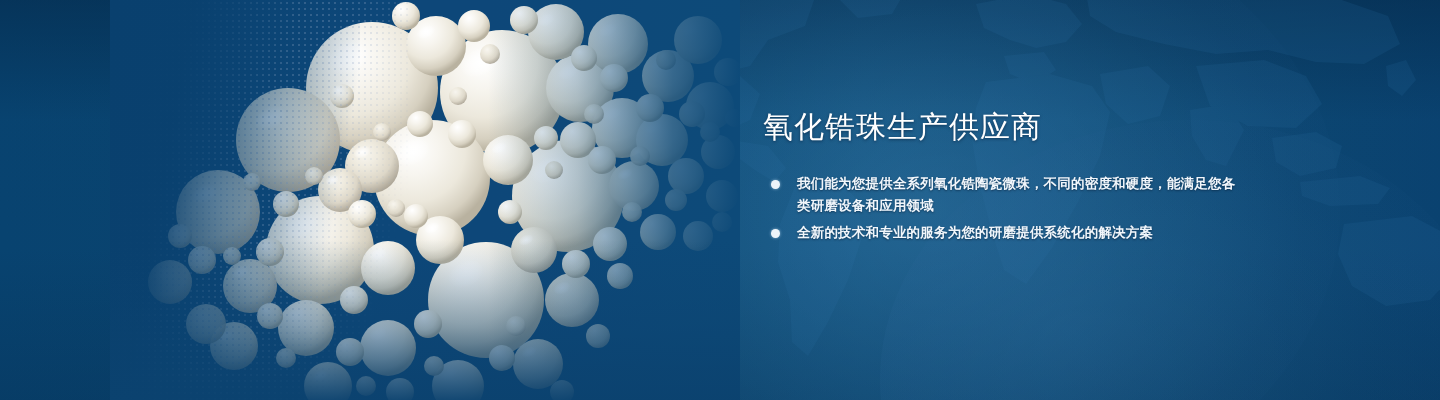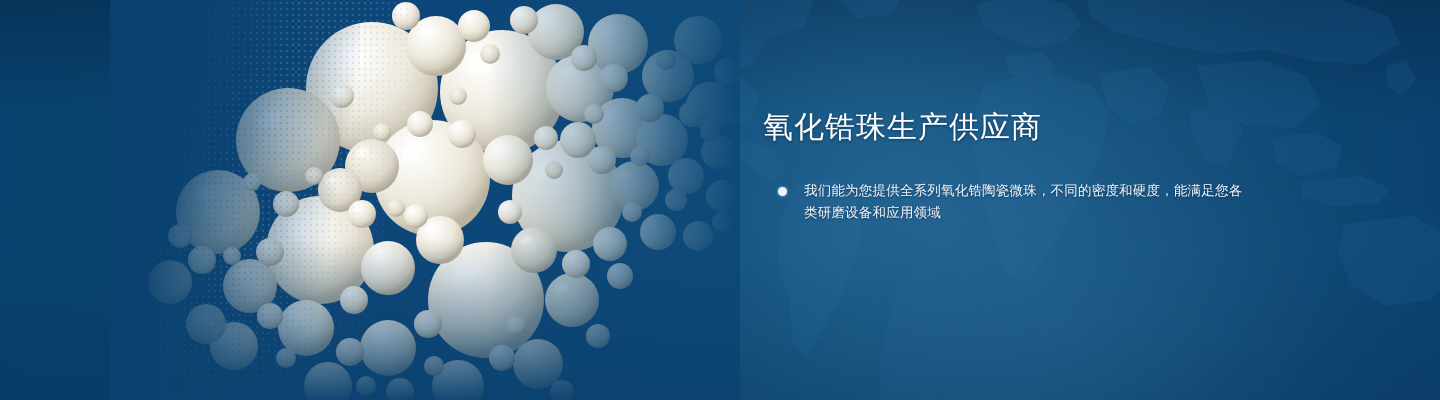--- a/index.html
+++ b/index.html
@@ -137,21 +137,21 @@
     color:#ffffff;
     font-weight:400;
     text-shadow:0 1px 3px rgba(0,20,45,.55);
     white-space:nowrap;
   }
   .bullets{
     position:absolute;
     left:3px;top:170px;
     width:470px;
     list-style:none;
-    margin:10px;padding:0;
+    margin:3px;padding:0;font-weight:bold;
   }
   .bullet{
     position:relative;
     padding-left:28px;
     margin-bottom:5px;
     font-size:13.5px;
     line-height:22px;
     color:#f1f6fb;
     letter-spacing:.2px;
     text-shadow:0 1px 2px rgba(0,18,40,.5);
@@ -454,16 +454,20 @@
 
   <div class="content">
 
     <div class="headline">氧化锆珠生产供应商</div>
 
     <ul class="bullets">
       <li class="bullet">
         <span class="dot"></span>
         <span class="bullet-text">我们能为您提供全系列氧化锆陶瓷微珠，不同的密度和硬度，能满足您各类研磨设备和应用领域</span>
       </li>
+      <li class="bullet">
+        <span class="dot"></span>
+        <span class="bullet-text">全新的技术和专业的服务为您的研磨提供系统化的解决方案</span>
+      </li>
     </ul>
 
   </div>
 </div>
 
 </body></html>

